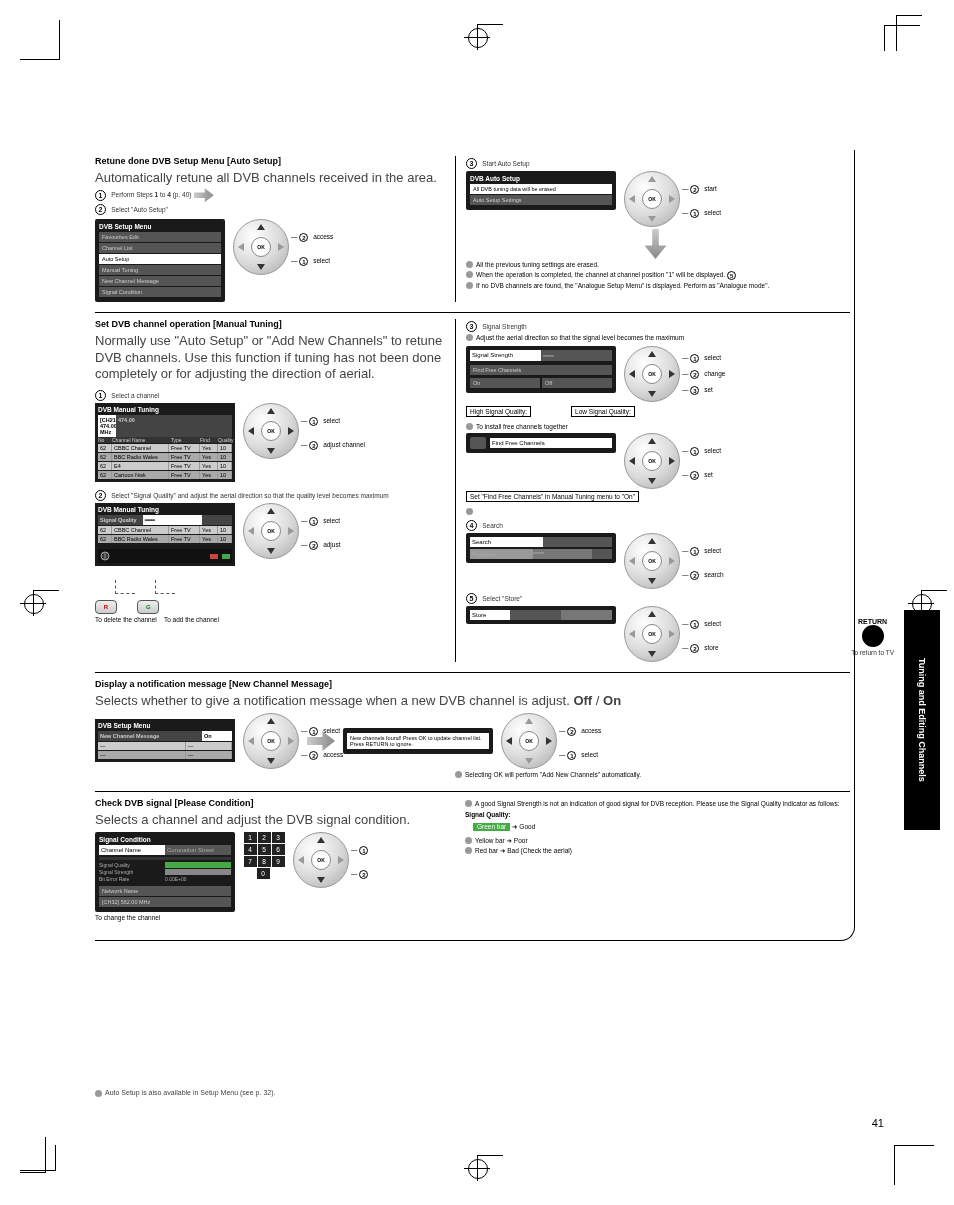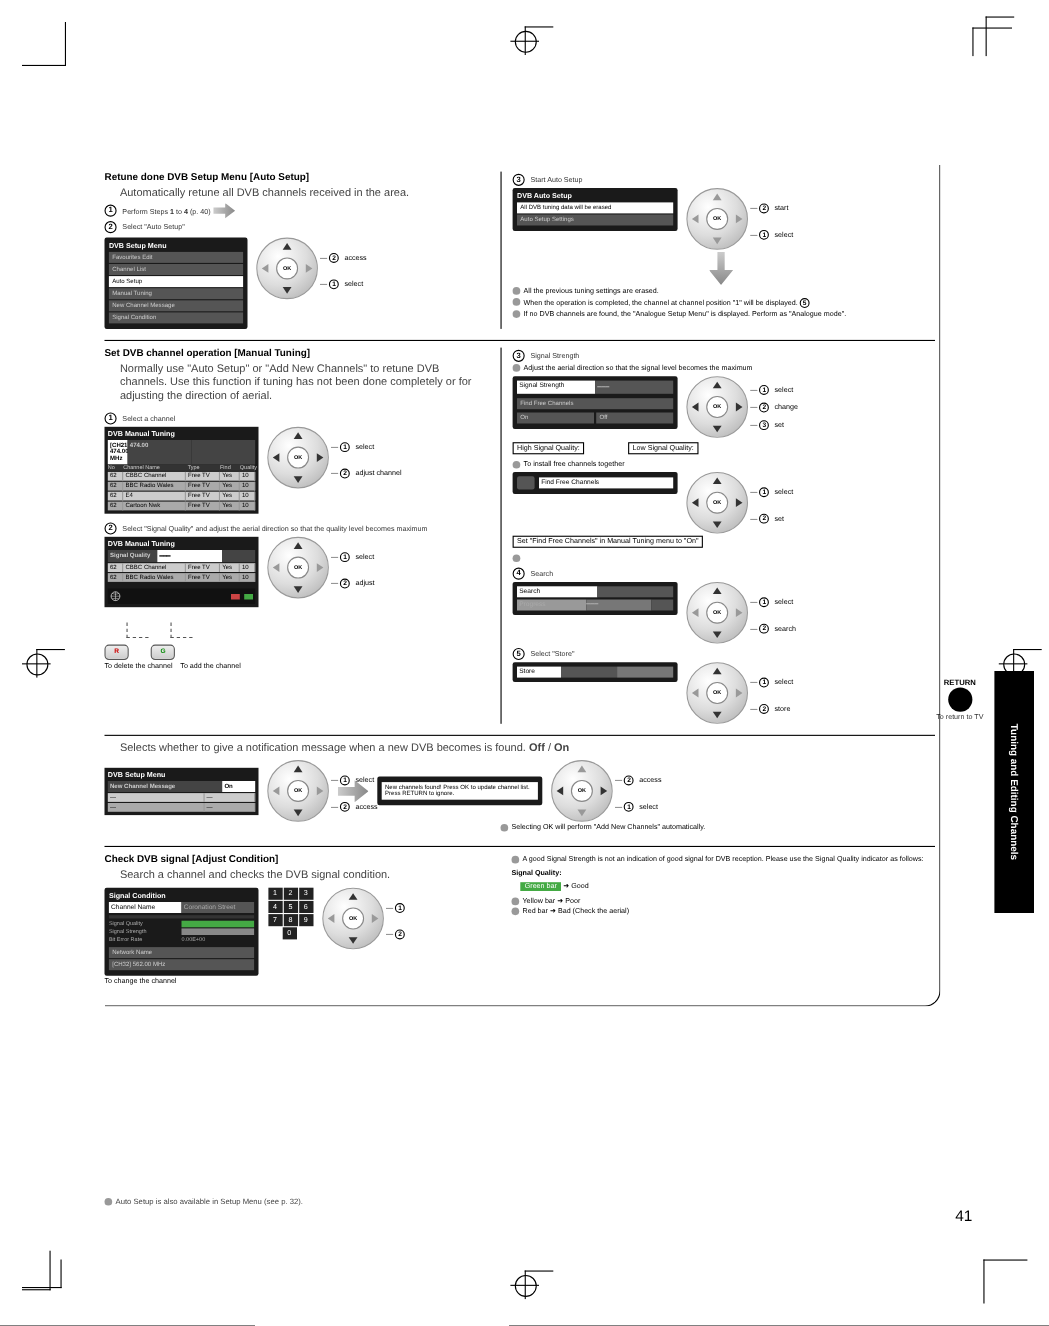--- a/index.html
+++ b/index.html
@@ -24,21 +24,21 @@
   .reg-cross-v { position: absolute; width: 1px; height: 26px; background: #000; left: 13px; }
   .content { position: absolute; top: 150px; left: 95px; width: 760px; border-right: 1.5px solid #000; border-bottom: 1.5px solid #000; border-radius: 0 0 14px 0; padding-right: 4px; }
   .side-tab { position: absolute; top: 610px; right: 14px; width: 36px; height: 220px; background: #000; color: #fff; writing-mode: vertical-rl; text-orientation: mixed; font-size: 9px; display: flex; align-items: center; justify-content: center; font-weight: bold; }
   .gray-dot { display: inline-block; width: 7px; height: 7px; border-radius: 50%; background: #999; vertical-align: middle; margin-right: 3px; flex-shrink: 0; }
   .row { border-top: 1px solid #000; padding: 6px 0 10px; display: flex; }
   .row.first { border-top: none; }
   .col-left { width: 360px; padding-right: 10px; }
   .col-right { width: 390px; border-left: 0.5px solid #000; padding-left: 10px; position: relative; }
   .col-full { width: 100%; }
   h3 { font-size: 9px; font-weight: bold; color: #000; margin-bottom: 4px; }
-  p { font-size: 10px; line-height: 1.25; color: #444; margin-left: 14px; }
+  p { font-size: 13px; line-height: 1.25; color: #444; }
   .circled { display: inline-block; width: 11px; height: 11px; border: 1px solid #000; border-radius: 50%; text-align: center; line-height: 10px; font-size: 7px; font-weight: bold; margin-right: 3px; vertical-align: middle; }
   .step-line { margin: 2px 0; }
   .bullet-line { display: flex; align-items: flex-start; margin: 2px 0; }
   .small { font-size: 6.5px; line-height: 1.2; }
   .menu-box { background: #1a1a1a; color: #aaa; font-size: 6px; padding: 4px; border-radius: 2px; width: 130px; }
   .menu-box.w150 { width: 150px; }
   .menu-header { color: #fff; font-size: 6.5px; font-weight: bold; margin-bottom: 2px; }
   .menu-item { background: #555; color: #ccc; padding: 2px 3px; margin: 1px 0; font-size: 5.5px; }
   .menu-item.selected { background: #fff; color: #000; }
   .table-box { background: #1a1a1a; color: #ccc; font-size: 5.5px; width: 140px; padding: 3px; }
@@ -67,21 +67,21 @@
   .text-box-outline { border: 1px solid #000; padding: 1px 3px; font-size: 6.5px; display: inline-block; margin-top: 2px; }
   .return-btn { position: absolute; top: 618px; right: 60px; text-align: center; }
   .return-btn .circle { width: 22px; height: 22px; border-radius: 50%; background: #000; margin: 0 auto; }
   .return-btn .label { font-size: 7px; font-weight: bold; }
   .remote-btn { display: inline-block; width: 22px; height: 14px; border: 1px solid #555; border-radius: 4px; background: linear-gradient(#eee,#ccc); font-size: 6px; text-align: center; line-height: 12px; font-weight: bold; }
   .remote-btn.r { color: #c00; }
   .remote-btn.g { color: #080; }
   .num-key { display: inline-block; width: 13px; height: 11px; background: #222; color: #fff; font-size: 6.5px; text-align: center; line-height: 11px; margin: 0.5px; }
   .num-pad { line-height: 1; }
   .footnote { font-size: 7px; color: #444; margin-top: 4px; }
-  .page-num { position: absolute; bottom: 92px; right: 70px; font-size: 14px; }
+  .page-num { position: absolute; bottom: 76px; right: 70px; font-size: 11px; }
   .footer-meta { position: absolute; bottom: 80px; left: 80px; font-size: 7px; color: #666; }
   .thin-label { font-size: 6.5px; color: #333; }
   .menu-bar-bottom { background: #111; display: flex; align-items: center; padding: 2px; gap: 4px; }
   .mini-btn { width: 8px; height: 5px; }
   .mini-btn.red { background: #c44; }
   .mini-btn.green { background: #4a4; }
   svg.world { width: 10px; height: 10px; }
 </style>
 </head>
 <body>
@@ -431,21 +431,22 @@
             </div>
             <div style="position:absolute;left:58px;top:14px" class="callout">— <span class="circled" style="width:9px;height:9px;line-height:8px;font-size:6px">1</span> <span>select</span></div>
             <div style="position:absolute;left:58px;top:38px" class="callout">— <span class="circled" style="width:9px;height:9px;line-height:8px;font-size:6px">2</span> <span>store</span></div>
           </div>
         </div>
       </div>
     </div>
 
     <div class="row">
       <div class="col-full">
-        <p><span>Selects whether to give a notification message when a new DVB becomes is found. </span><b>Off</b> / <b>On</b></p>
+        <h3>Display a notification message [New Channel Message]</h3>
+        <p><span>Selects whether to give a notification message when a new DVB channel is adjust. </span><b>Off</b> / <b>On</b></p>
         <div class="flex-hbox" style="margin-top:4px;align-items:center">
           <div class="table-box" style="width:140px">
             <div class="menu-header">DVB Setup Menu</div>
             <div class="table-head">
                 <div style="flex:1;background:#444">New Channel Message</div>
                 <div class="hl" style="width:30px">On</div>
               </div>
             <div class="table-row">
                 <div style="flex:2">—</div>
                 <div style="flex:1">—</div>
@@ -482,22 +483,22 @@
         </div>
         <div class="bullet-line small" style="margin-top:2px;margin-left:360px">
             <span class="gray-dot"></span>
             <span>Selecting OK will perform "Add New Channels" automatically.</span>
           </div>
       </div>
     </div>
 
     <div class="row" style="padding-bottom:18px">
       <div class="col-left">
-        <h3>Check DVB signal [Adjust Condition]</h3>
-        <p>Search a channel and checks the DVB signal condition.</p>
+        <h3>Check DVB signal [Please Condition]</h3>
+        <p>Selects a channel and adjust the DVB signal condition.</p>
         <div class="flex-hbox" style="margin-top:4px">
           <div class="menu-box" style="width:140px">
             <div class="menu-header">Signal Condition</div>
             <div style="display:flex;margin:2px 0">
                 <div style="flex:1;background:#fff;color:#000;padding:2px">Channel Name</div>
                 <div style="flex:1;background:#555;padding:2px">Coronation Street</div>
               </div>
             <div style="height:3px;background:#333;margin:2px 0"></div>
             <div style="display:flex;margin:1px 0;font-size:5px">
                 <div style="flex:1">Signal Quality</div>

